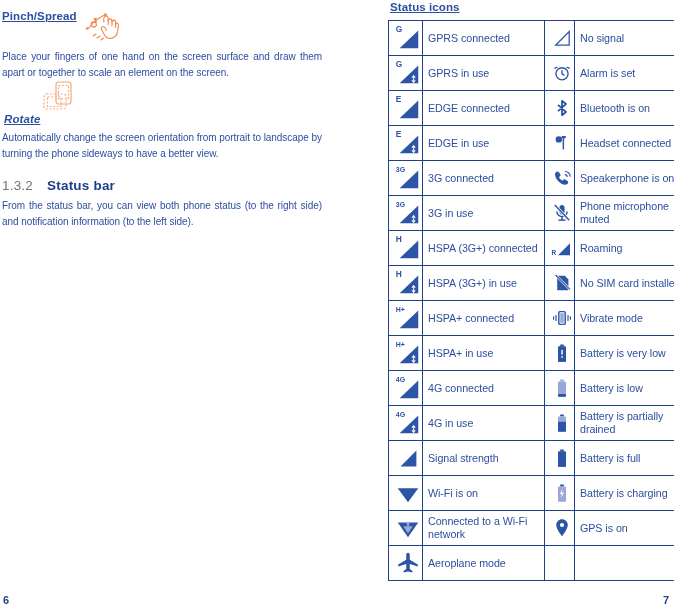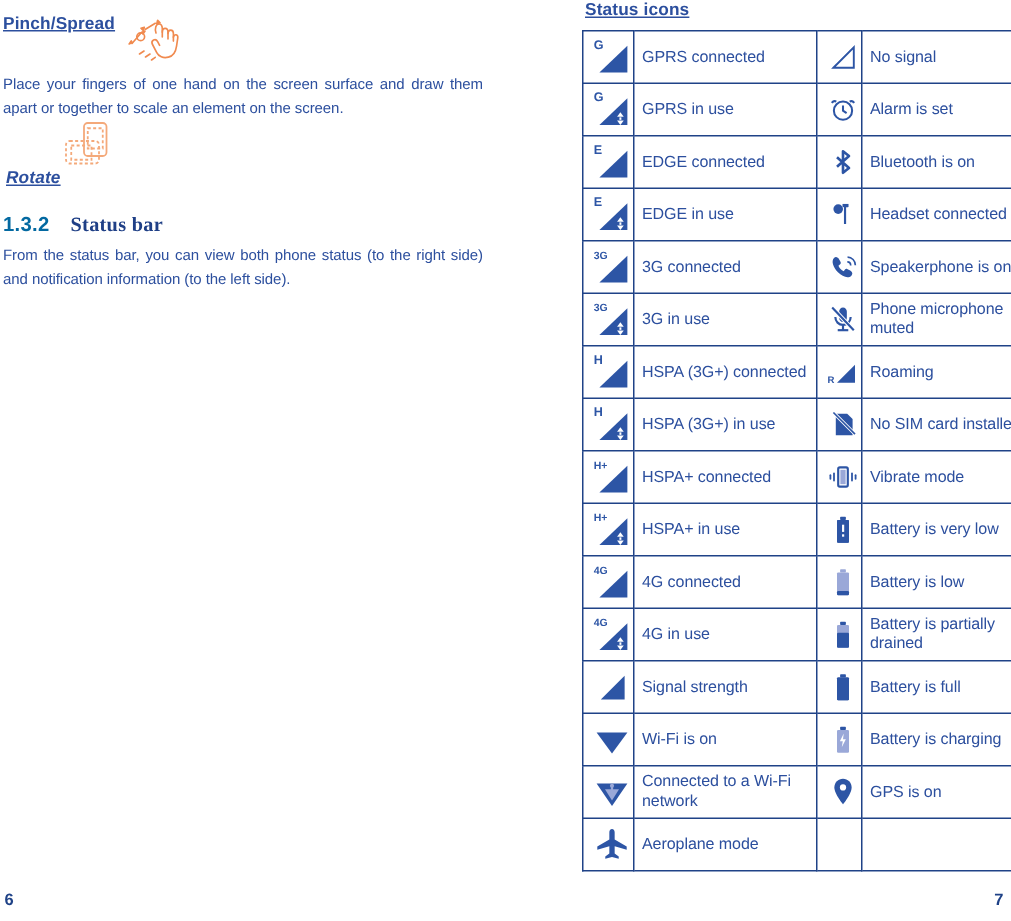--- a/index.html
+++ b/index.html
@@ -46,30 +46,29 @@
     letter-spacing: -0.05px;
   }
   .sec-head {
     margin-top: 17px;
     display: flex;
     align-items: baseline;
     gap: 14px;
   }
   .sec-num {
     font-size: 13.5px;
-    font-weight: bold;
-    color: #0369a1;
+    font-weight: normal;
+    color: #737373;
     letter-spacing: 0.2px;
   }
   .sec-title {
     font-size: 13.5px;
     font-weight: bold;
     color: #1f3f86;
     letter-spacing: 0.2px;
-    font-family: Liberation Serif, serif;
   }
   .gesture-icon { display:inline-block; line-height:0; }
   .rotate-row {
     position: relative;
     margin-top: 15px;
     height: 30px;
     font-style: italic;
   }
   .rotate-row .term { position: absolute; left: 2px; bottom: 0; }
   .rotate-row .gesture-icon { position: absolute; left: 37px; top: -18px; }
@@ -165,20 +164,21 @@
           <g fill="none" stroke="#f4a97a" stroke-width="1.2">
             <rect x="17" y="5" width="15" height="22" rx="2.5" stroke="#f4a97a"></rect>
             <rect x="19.5" y="8.5" width="10" height="13.5" stroke="#f4a97a" stroke-dasharray="2 1.6"></rect>
             <rect x="5" y="17" width="22" height="15" rx="2.5" stroke="#f4a97a" stroke-dasharray="2 1.6"></rect>
             <rect x="8.5" y="20" width="13.5" height="9.5" stroke="#f4a97a" stroke-dasharray="2 1.6"></rect>
           </g>
         </svg>
       </span>
     </div>
 
+    <p class="body-text">Automatically change the screen orientation from portrait to landscape by turning the phone sideways to have a better view.</p>
 
     <div class="sec-head">
       <span class="sec-num">1.3.2</span>
       <span class="sec-title">Status bar</span>
     </div>
 
     <p class="body-text">From the status bar, you can view both phone status (to the right side) and notification information (to the left side).</p>
   </div>
 
   <div class="right-col">

